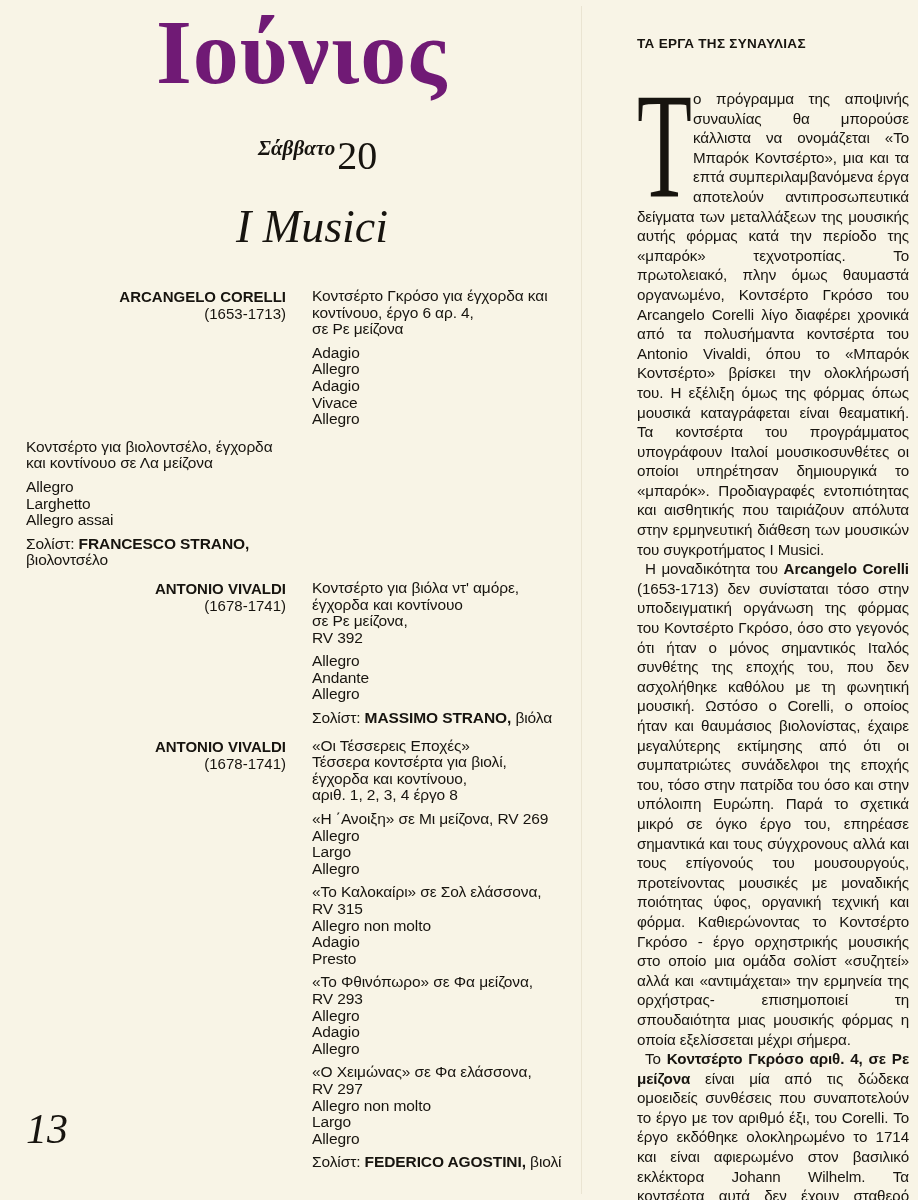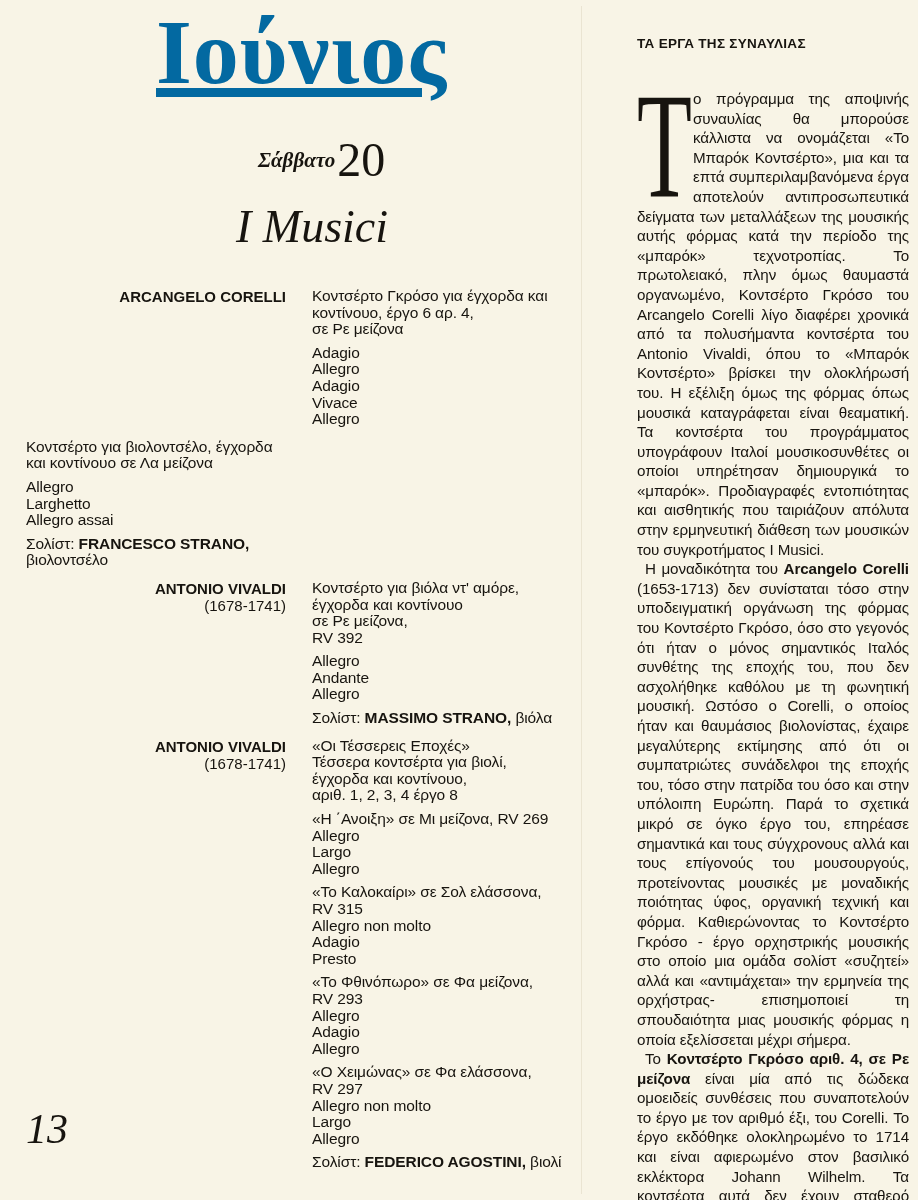--- a/index.html
+++ b/index.html
@@ -10,36 +10,35 @@
     color:#17140f;
     font-family:"Liberation Sans",sans-serif;
     overflow:hidden;
   }
   
   .month-title{
     position:absolute;left:156px;top:6px;
     font-family:"Liberation Serif",serif;
     font-weight:bold;
     font-size:92px;line-height:1;
-    color:#0369a1;
+    color:#701a75;
     letter-spacing:1px;
-    text-decoration:underline;
   }
   .date-line{
     position:absolute;left:258px;top:136px;
-    display:flex;align-items:center;
+    display:flex;align-items:flex-start;
   }
   .day-name{
     font-family:"Liberation Serif",serif;
     font-style:italic;font-weight:bold;
     font-size:21px;
   }
   .day-number{
     font-family:"Liberation Serif",serif;
-    font-size:48px;line-height:1;
+    font-size:40px;line-height:1;
     margin-left:2px;
   }
   .ensemble{
     position:absolute;left:236px;top:204px;
     font-family:"Liberation Serif",serif;
     font-style:italic;
     font-size:46px;line-height:1;
   }
   
   .program{
@@ -116,20 +115,21 @@
     <span class="day-name">Σάββατο</span>
     <span class="day-number">20</span>
   </div>
 
   <div class="ensemble">I Musici</div>
 
   <div class="program" id="program">
       <div class="prog-row">
         <div class="prog-label">
           <div class="composer">ARCANGELO CORELLI</div>
+          <div class="dates">(1653-1713)</div>
         </div>
         <div class="prog-content">
           <div class="block"><span>Κοντσέρτο Γκρόσο για έγχορδα και
 κοντίνουο, έργο 6 αρ. 4,
 σε Ρε μείζονα</span></div>
           <div class="block"><span>Adagio
 Allegro
 Adagio
 Vivace
 Allegro</span></div>

